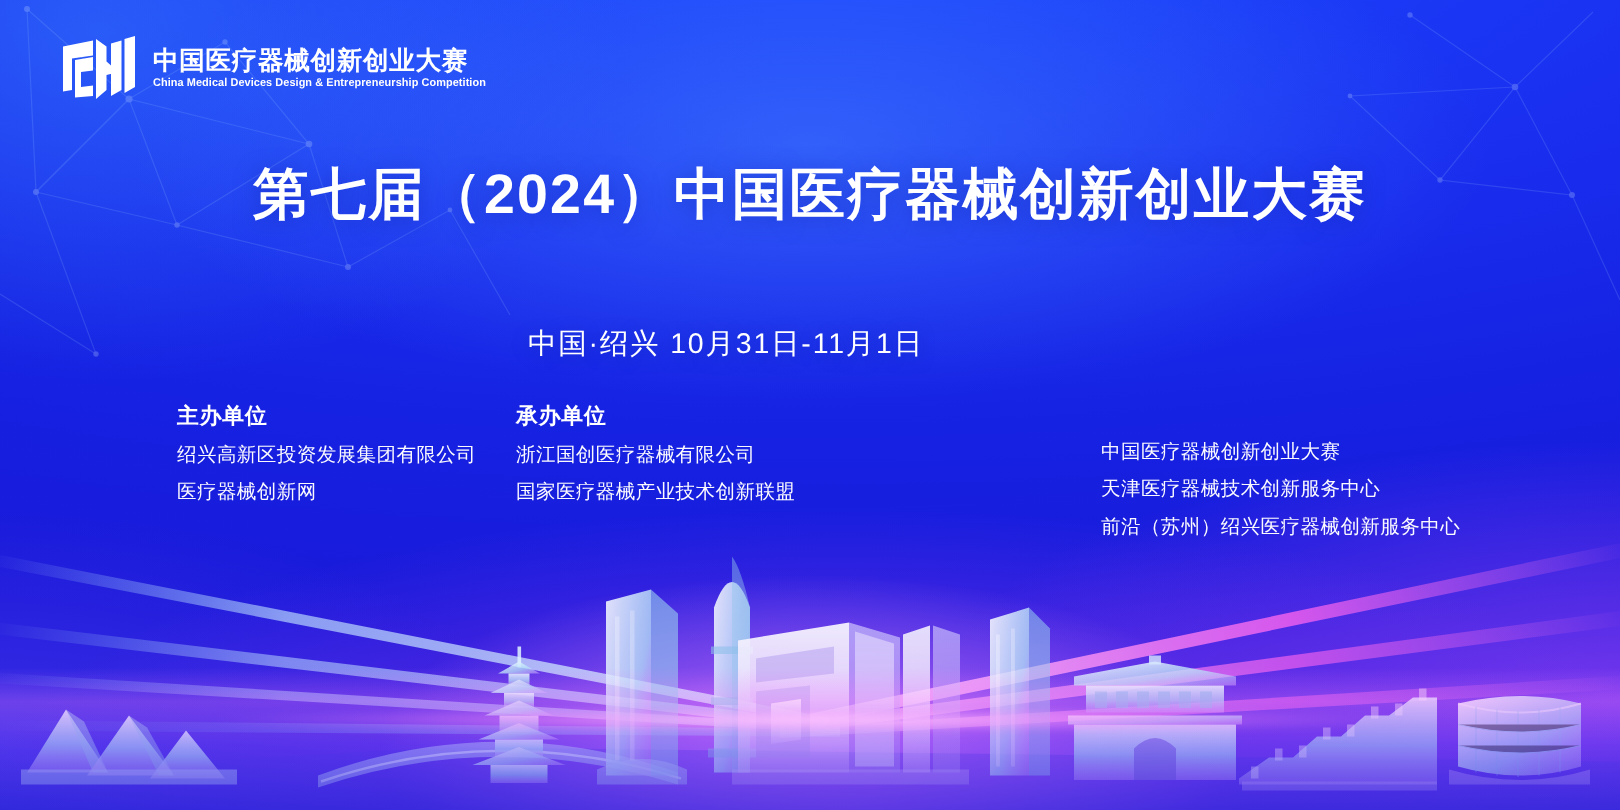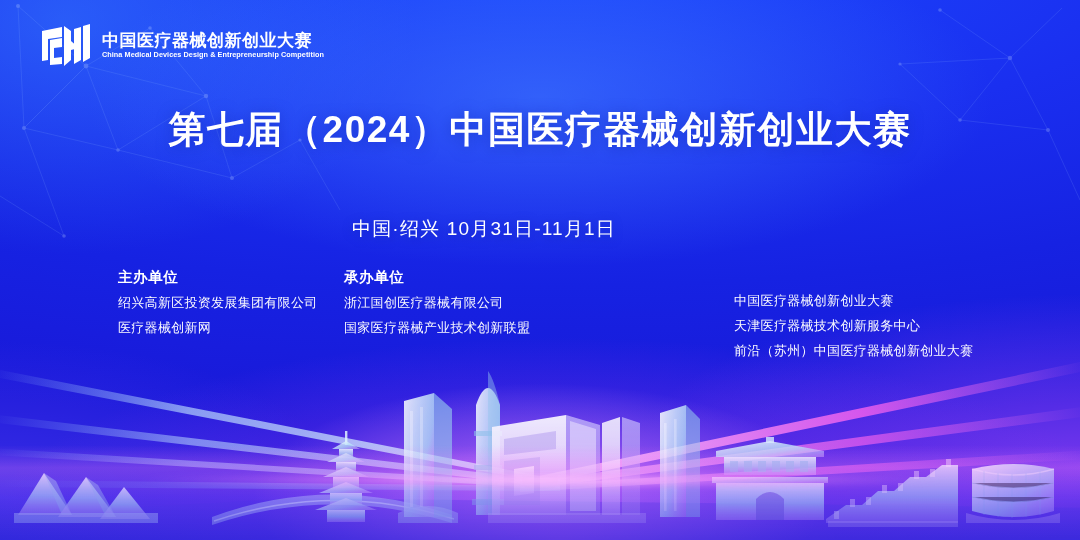--- a/index.html
+++ b/index.html
@@ -367,20 +367,20 @@
         <div class="org-col c2">
           <div class="org-title">承办单位</div>
           <div class="org-item">浙江国创医疗器械有限公司</div>
           <div class="org-item">国家医疗器械产业技术创新联盟</div>
         </div>
 
 
         <div class="org-col c4">
           <div class="org-item">中国医疗器械创新创业大赛</div>
           <div class="org-item">天津医疗器械技术创新服务中心</div>
-          <div class="org-item">前沿（苏州）中国医疗器械创新创业大赛</div>
+          <div class="org-item">前沿（苏州）绍兴医疗器械创新服务中心</div>
         </div>
 
       </div>
     </div>
 
   </div>
 </div>
 
 </body></html>

